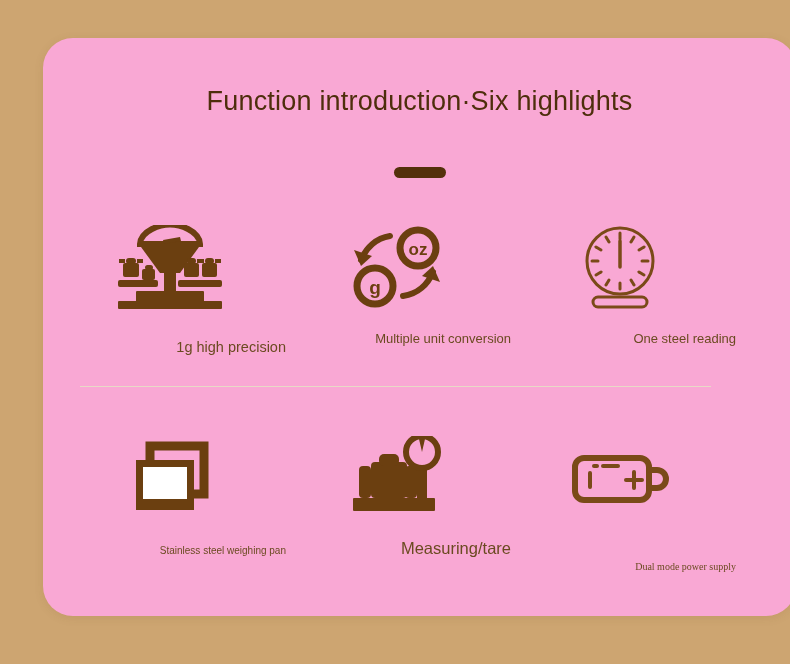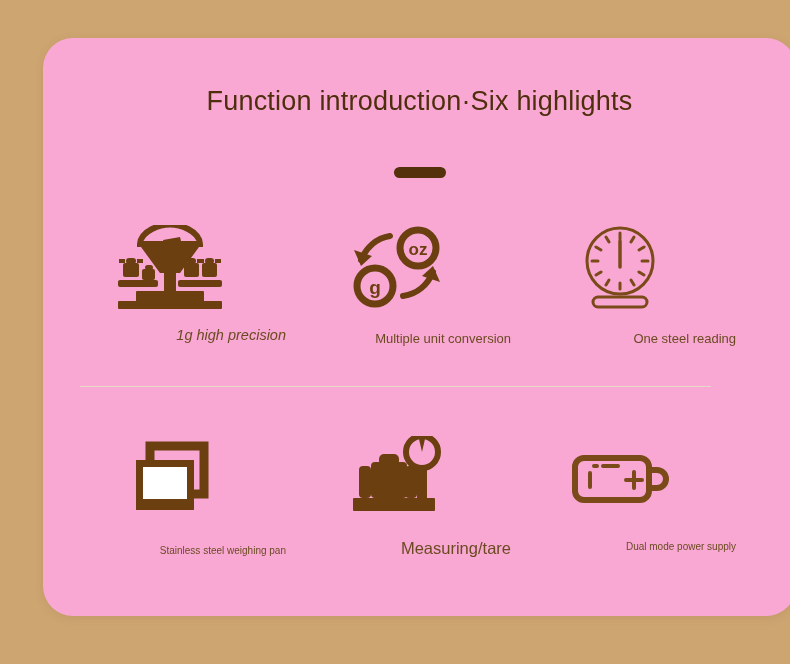--- a/index.html
+++ b/index.html
@@ -75,26 +75,26 @@
   
   .c3 { left:10px;  top:385px; }
   .c4 { left:235px; top:385px; }
   .c5 { left:460px; top:385px; }
 
   .lbl-lg  { font-size:14.5px; }
   .lbl-md  { font-size:13px; }
   .lbl-sm  { font-size:10px; }
   .lbl-xl  { font-size:16.5px; }
 
-  .c0 .label { margin-top:4px;font-style:italic; }
+  .c0 .label { margin-top:16px; }
   .c1 .label { margin-top:8px; }
   .c2 .label { margin-top:8px; }
   .c3 .label { margin-top:12px; }
   .c4 .label { margin-top:6px; }
-  .c5 .label { margin-top:8px; }
+  .c5 .label { margin-top:28px;font-family:Liberation Serif, serif; }
 
   svg { display:block; }
 </style>
 </head>
 <body>
 
 <div id="page">
   <div class="card">
 
     <div class="page-title">Function introduction·Six highlights</div>

